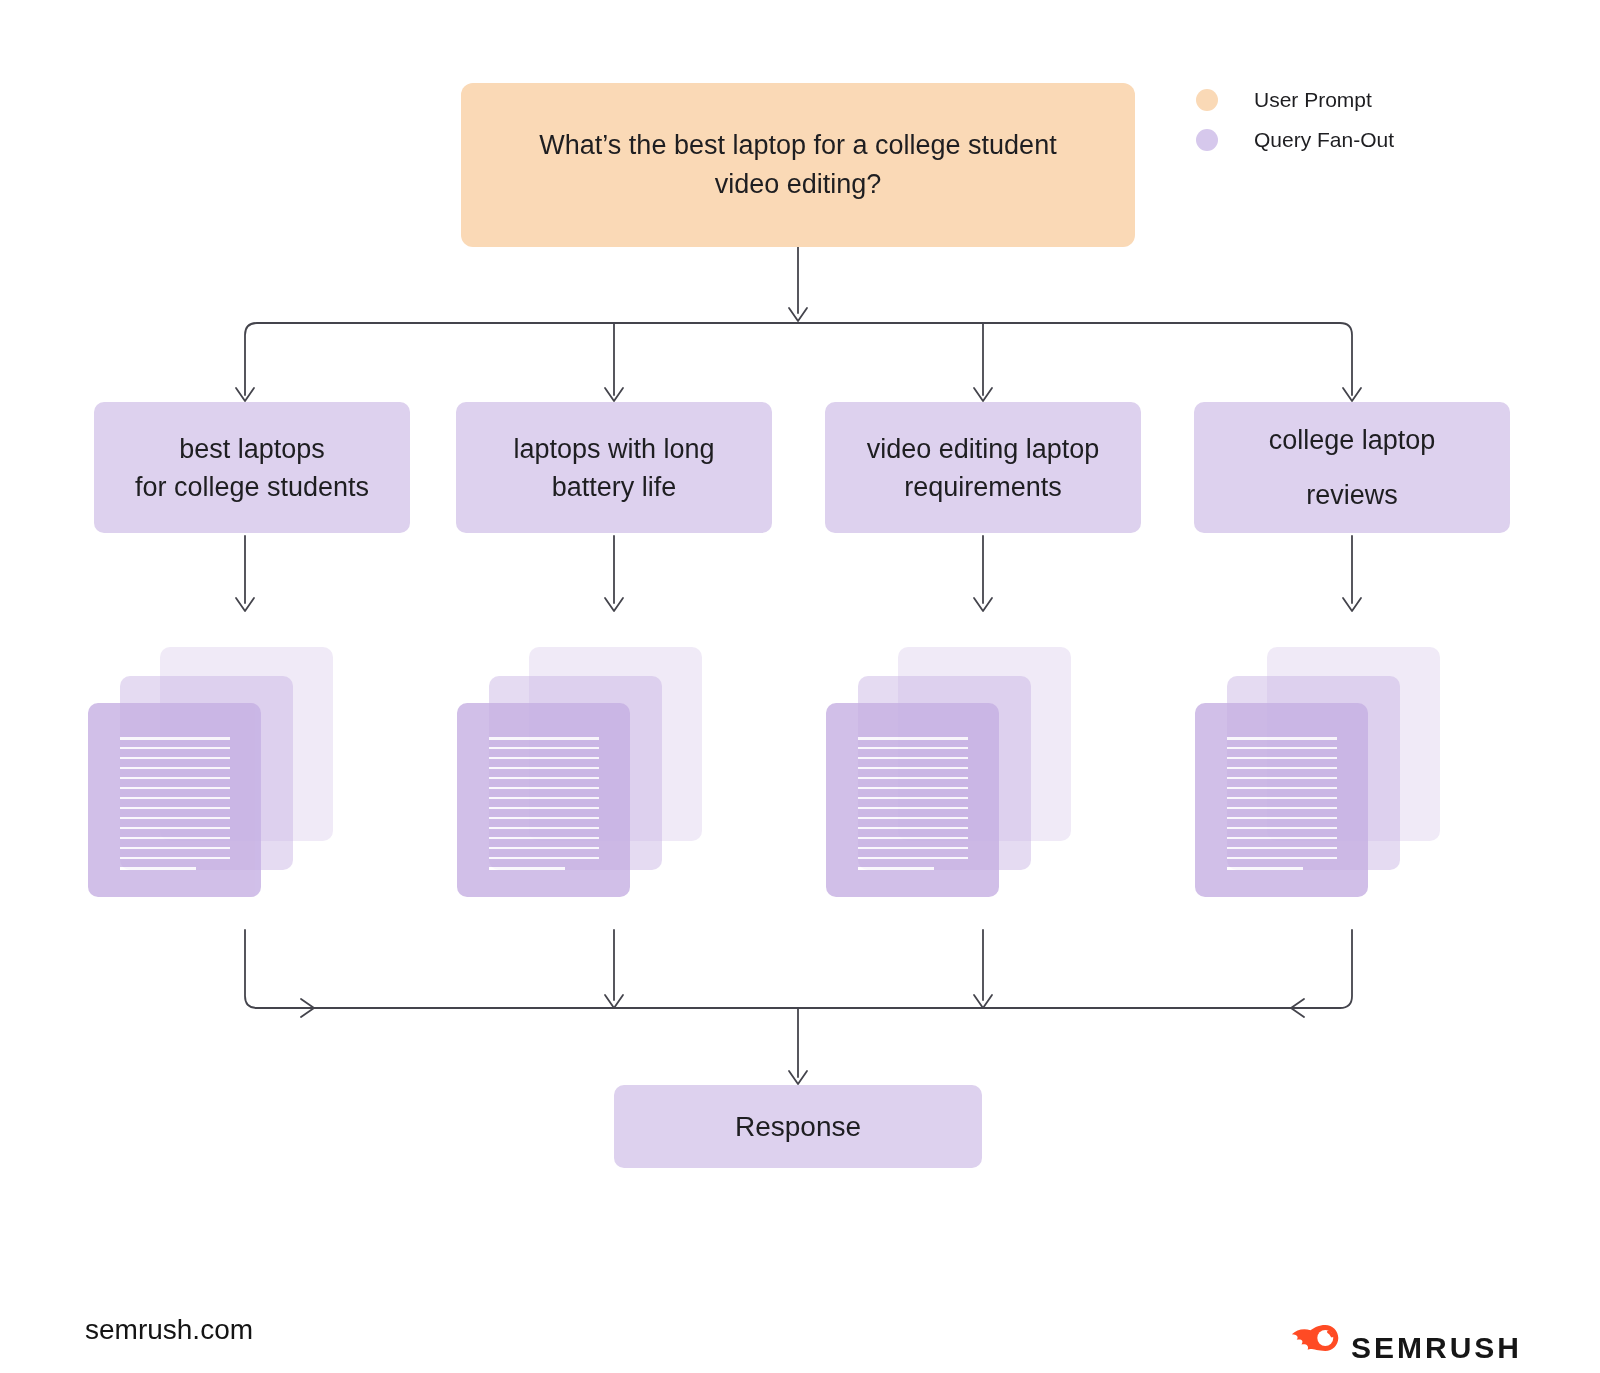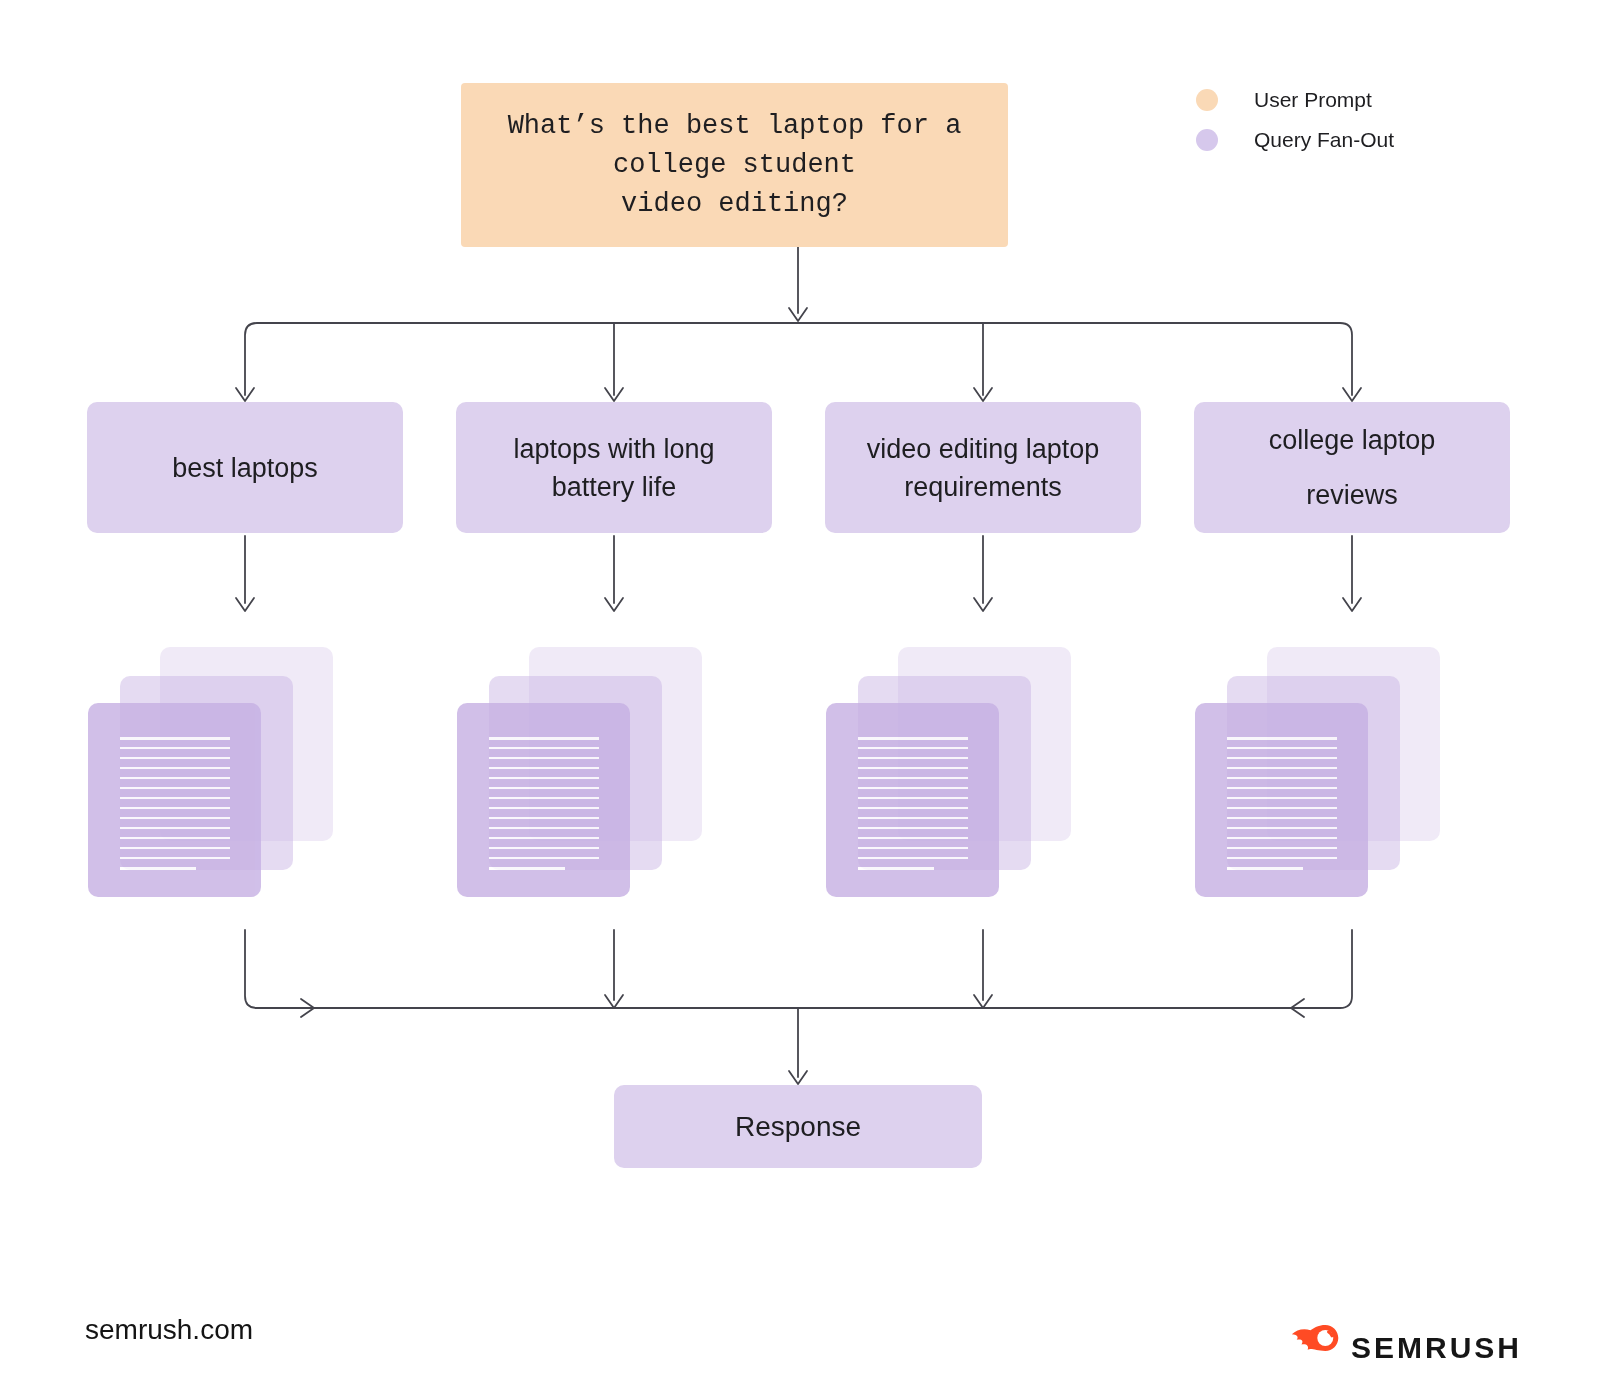--- a/index.html
+++ b/index.html
@@ -8,29 +8,29 @@
     font-family:"Liberation Sans", sans-serif;color:#1e1e21;
     -webkit-font-smoothing:antialiased;
   }
   .abs{position:absolute;}
   .node{
     position:absolute;display:flex;flex-direction:column;
     align-items:center;justify-content:center;text-align:center;
     border-radius:10px;
   }
   .prompt-box{
-    left:461px;top:83px;width:547px;height:164px;
-    background:#FAD9B6;border-radius:4px;
-    font-size:27px;line-height:39px;font-family:Liberation Mono, monospace;
+    left:461px;top:83px;width:674px;height:164px;
+    background:#FAD9B6;border-radius:12px;
+    font-size:27px;line-height:39px;
   }
   .query-box{
     top:402px;width:316px;height:131px;
     background:#DDD1EE;font-size:27px;line-height:38px;
   }
-  .query-box.q1{left:87px;}
+  .query-box.q1{left:94px;}
   .query-box.q2{left:456px;}
   .query-box.q3{left:825px;}
   .query-box.q4{left:1194px;gap:17px;}
   .response-box{
     left:614px;top:1085px;width:368px;height:83px;
     background:#DDD1EE;font-size:28px;
   }
   .legend{
     left:1196px;top:88px;display:flex;flex-direction:column;gap:16px;
   }
@@ -123,20 +123,21 @@
     <span class="legend-label">User Prompt</span>
   </div>
   <div class="legend-row">
     <span class="legend-dot purple"></span>
     <span class="legend-label">Query Fan-Out</span>
   </div>
 </div>
 
 <div class="node query-box q1">
   <span>best laptops</span>
+  <span>for college students</span>
 </div>
 <div class="node query-box q2">
   <span>laptops with long</span>
   <span>battery life</span>
 </div>
 <div class="node query-box q3">
   <span>video editing laptop</span>
   <span>requirements</span>
 </div>
 <div class="node query-box q4">

